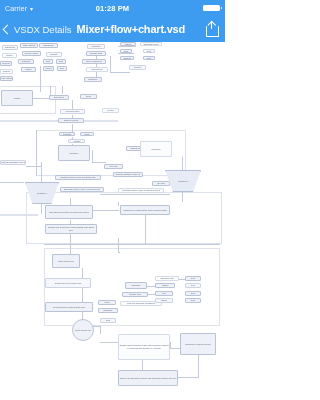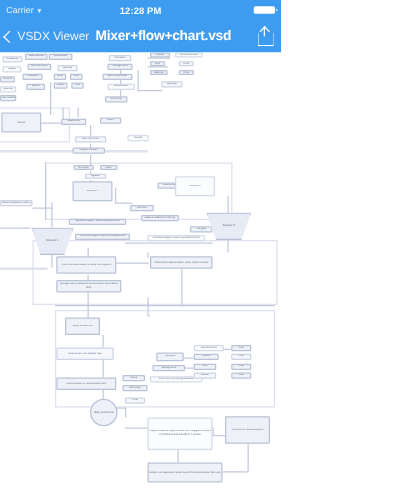--- a/index.html
+++ b/index.html
@@ -113,28 +113,28 @@
   }
 </style>
 </head>
 <body>
 
 <div id="app">
 
   <div class="statusbar">
     <span class="sb-carrier">Carrier</span>
     <span class="sb-wifi">▾</span>
-    <span class="sb-time">12:28 PM</span>
+    <span class="sb-time">01:28 PM</span>
     <span class="sb-batt"></span>
   </div>
 
   <div class="navbar">
     <div class="nav-back">
       <span class="chev"></span>
-      <span class="nav-back-label">VSDX Viewer</span>
+      <span class="nav-back-label">VSDX Details</span>
     </div>
     <div class="nav-title">Mixer+flow+chart.vsd</div>
     <div class="nav-share">
       <span class="box"></span>
       <span class="arr"></span>
       <span class="arrhead"></span>
     </div>
   </div>
 
   <div class="canvas">

